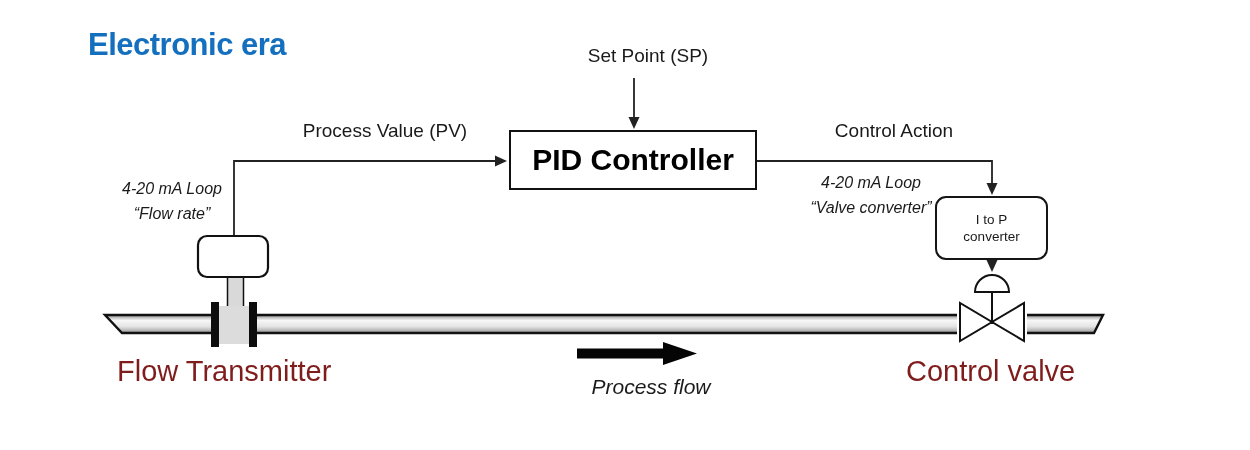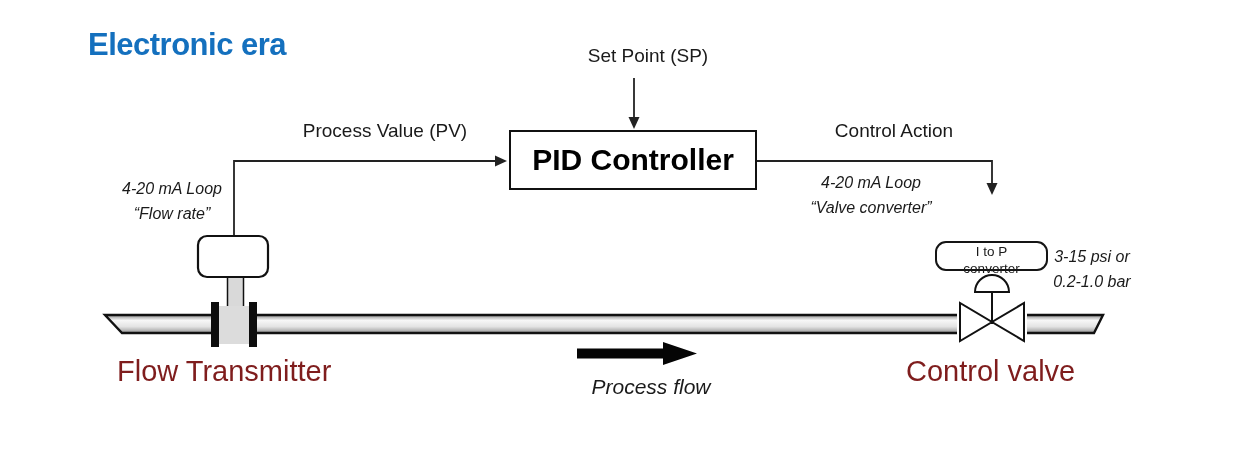--- a/index.html
+++ b/index.html
@@ -32,24 +32,24 @@
   .loop-flow{left:78px;top:176px;width:160px;}
   .loop-valve{left:757px;top:170px;width:200px;}
   .pneumatic{left:1018px;top:244px;width:120px;}
   .pid-box{
     position:absolute;left:509px;top:130px;width:248px;height:60px;
     box-sizing:border-box;border:2px solid #111;background:#fff;
     display:flex;align-items:center;justify-content:center;
     font-size:30px;color:#000000;font-weight:bold;
   }
   .itop-box{
-    position:absolute;left:935px;top:196px;width:113px;height:30px;
+    position:absolute;left:935px;top:196px;width:113px;height:64px;
     box-sizing:border-box;border:2.5px solid #151515;border-radius:11px;background:#fff;
-    display:flex;flex-direction:column;align-items:center;justify-content:flex-start;
-    font-size:13.5px;line-height:17px;color:#1a1a1a;margin-top:45px;
+    display:flex;flex-direction:column;align-items:center;justify-content:center;
+    font-size:13.5px;line-height:17px;color:#1a1a1a;
   }
   .equip-label{font-size:29px;color:#7f1d1d;}
   .flow-transmitter{left:103px;top:353px;}
   .control-valve{left:892px;top:353px;}
   .process-flow{left:537px;top:374px;width:200px;text-align:center;font-style:italic;font-size:21px;}
 </style>
 </head>
 <body>
 
 <div class="canvas">
@@ -114,24 +114,20 @@
   <div class="lbl two-line loop-flow">
     <span>4-20 mA Loop</span>
     <span>“Flow rate”</span>
   </div>
 
   <div class="lbl two-line loop-valve">
     <span>4-20 mA Loop</span>
     <span>“Valve converter”</span>
   </div>
 
-  <div class="lbl two-line pneumatic">
-    <span>3-15 psi or</span>
-    <span>0.2-1.0 bar</span>
-  </div>
 
   <div class="pid-box">
     <span>PID Controller</span>
   </div>
 
   <div class="itop-box">
     <span>I to P</span>
     <span>converter</span>
   </div>
 

